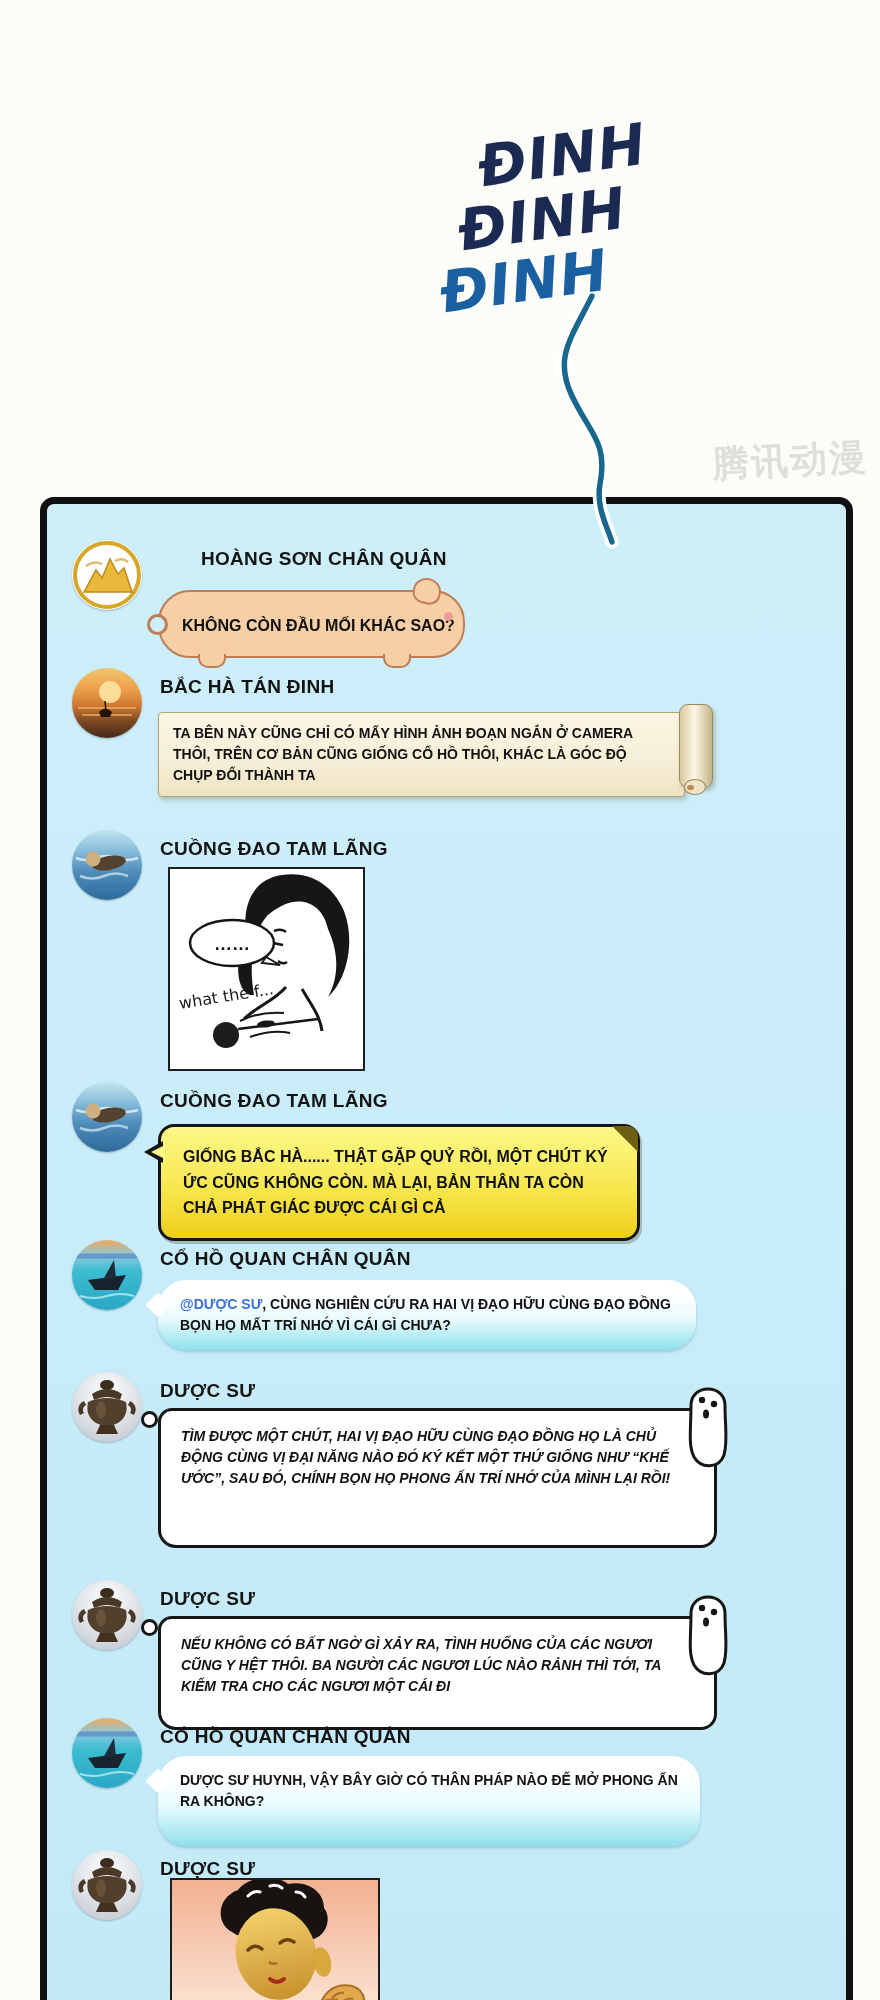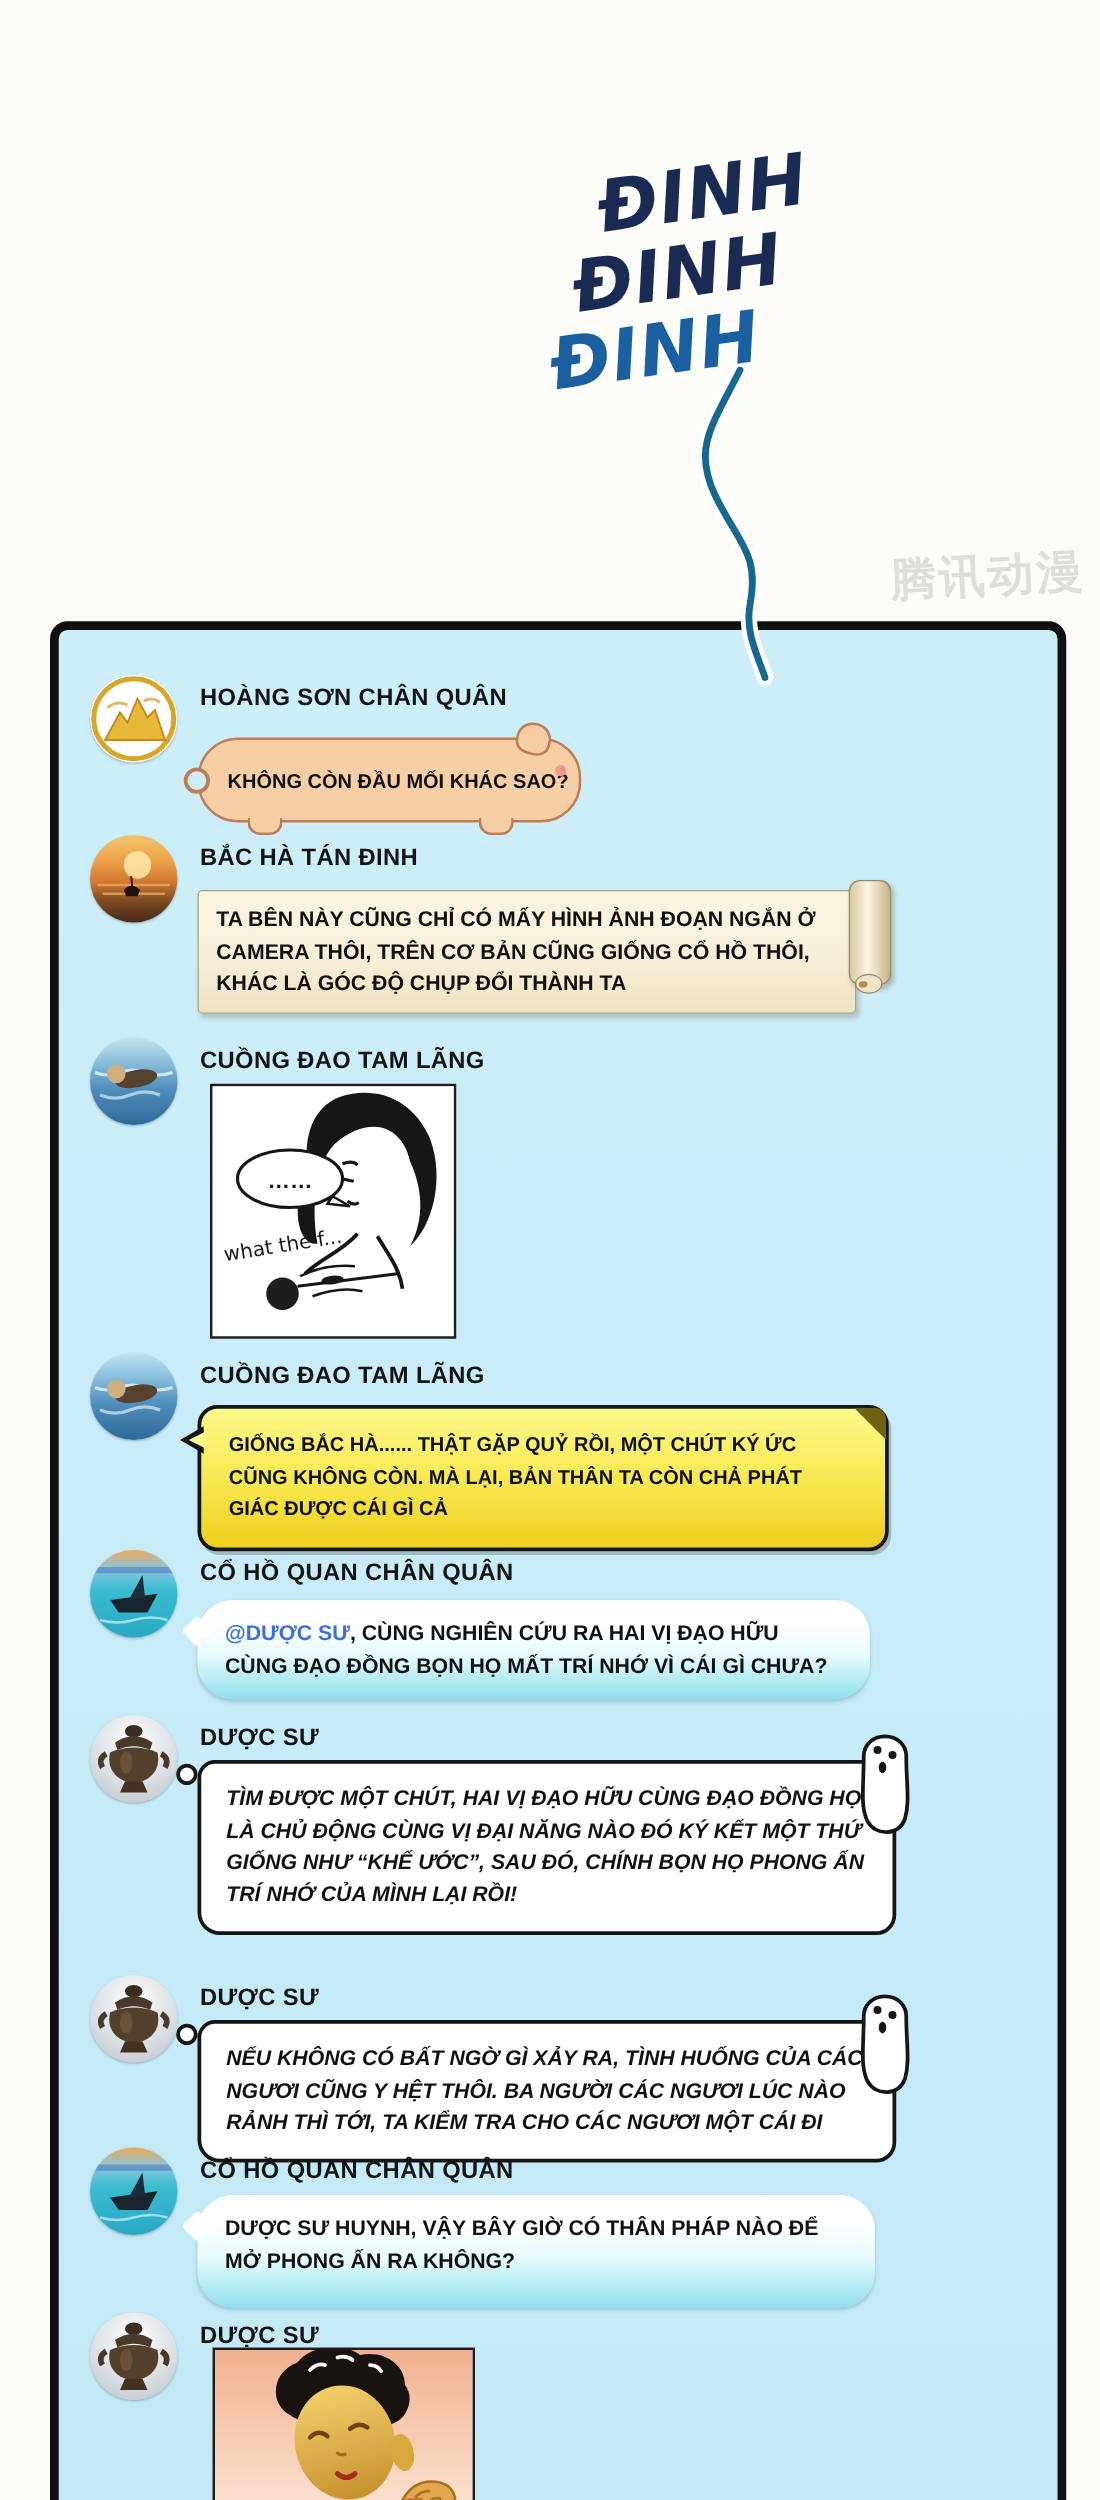--- a/index.html
+++ b/index.html
@@ -48,21 +48,21 @@
   .av-lake{background:linear-gradient(180deg,#f0a85a 0%,#86c8e0 22%,#3cbcd0 45%,#28a8c4 100%);}
   .av-urn{background:radial-gradient(circle at 50% 30%,#ffffff 0%,#d8dde2 60%,#b9c0c7 100%);}
   .av-mountain{background:#ffffff;}
   .name{
     position:absolute;left:113px;
     font-size:19px;font-weight:bold;color:#141414;
     letter-spacing:.3px;white-space:nowrap;
   }
   .bubble{
     position:absolute;left:111px;
-    font-size:17px;font-weight:bold;line-height:1.5;color:#111;
+    font-size:14px;font-weight:bold;line-height:1.5;color:#111;
     box-sizing:border-box;
   }
   
   .pig{
     background:#f6cfa6;border:2.5px solid #bf7c55;border-radius:32px;
     padding:22px 16px 18px 22px;white-space:nowrap;font-size:16px;
   }
   .pig-ear{position:absolute;width:24px;height:22px;border-radius:50% 50% 40% 40%;
     background:#f6cfa6;border:2.5px solid #bf7c55;transform:rotate(14deg);}
   .pig-tail{position:absolute;width:15px;height:15px;border-radius:50%;
@@ -146,21 +146,21 @@
 
 <div class="chat-panel">
 
   <div class="avatar av-mountain" style="top:36px;">
     <svg width="70" height="70" viewBox="0 0 70 70">
       <circle cx="35" cy="35" r="32" fill="#ffffff" stroke="#d8a72a" stroke-width="4"></circle>
       <path d="M12,52 L24,30 L30,38 L38,19 L46,34 L52,28 L60,52 Z" fill="#e8b83a" stroke="#c08a18" stroke-width="1.5"></path>
       <path d="M14,26 q8,-6 16,-2 M43,21 q7,-4 13,1" stroke="#dcbd6e" stroke-width="2.5" fill="none"></path>
     </svg>
   </div>
-  <div class="name" style="top:44px;">HOÀNG SƠN CHÂN QUÂN</div>
+  <div class="name" style="top:44px;margin-left:41px;">HOÀNG SƠN CHÂN QUÂN</div>
   <div class="bubble pig" style="top:86px;width:307px;">
     <span class="pig-ear" style="right:22px;top:-14px;"></span>
     <span class="pig-tail" style="left:-13px;top:22px;"></span>
     <span class="pig-blush" style="right:10px;top:20px;"></span>
     <span class="pig-foot" style="left:38px;bottom:-12px;"></span>
     <span class="pig-foot" style="right:52px;bottom:-12px;"></span>
     <span>KHÔNG CÒN ĐẦU MỐI KHÁC SAO?</span>
   </div>
 
   <div class="avatar av-sunset" style="top:164px;">
@@ -206,21 +206,21 @@
 
   <div class="avatar av-sea" style="top:578px;">
     <svg width="70" height="70" viewBox="0 0 70 70">
       <path d="M4,28 q10,4 20,0 q10,-4 20,0 q10,4 22,0" stroke="#e8f4fa" stroke-width="2.5" fill="none" opacity="0.8"></path>
       <ellipse cx="37" cy="33" rx="17" ry="7" fill="#55412f" transform="rotate(-10 37 33)"></ellipse>
       <circle cx="21" cy="29" r="7.5" fill="#cfae80"></circle>
       <path d="M8,46 q12,5 24,0 q12,-5 24,0" stroke="#dcedf6" stroke-width="2.5" fill="none" opacity="0.7"></path>
     </svg>
   </div>
   <div class="name" style="top:586px;">CUỒNG ĐAO TAM LÃNG</div>
-  <div class="bubble yellow" style="top:620px;width:553px;">
+  <div class="bubble yellow" style="top:620px;width:482px;">
     <span class="yellow-tail-b"></span>
     <span class="yellow-tail-f"></span>
     <span class="fold"></span>
     <span>GIỐNG BẮC HÀ...... THẬT GẶP QUỶ RỒI, MỘT CHÚT KÝ ỨC CŨNG KHÔNG CÒN. MÀ LẠI, BẢN THÂN TA CÒN CHẢ PHÁT GIÁC ĐƯỢC CÁI GÌ CẢ</span>
   </div>
 
   <div class="avatar av-lake" style="top:736px;">
     <svg width="70" height="70" viewBox="0 0 70 70">
       <path d="M4,16 h62" stroke="#5a84c2" stroke-width="5" opacity="0.7"></path>
       <path d="M16,40 L54,35 L46,50 L23,50 Z" fill="#17242e"></path>

